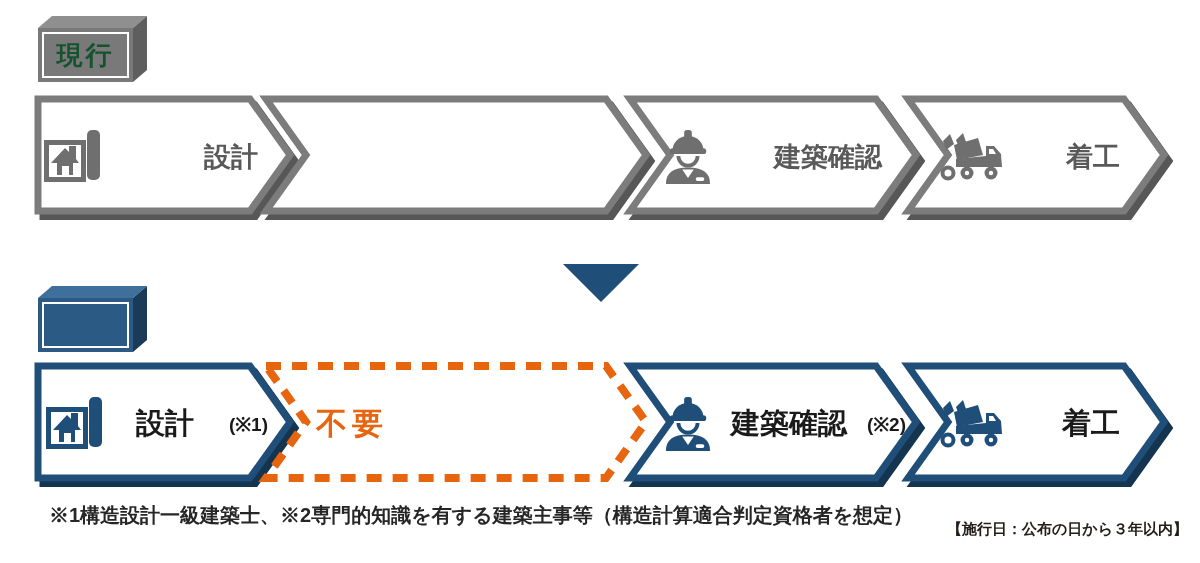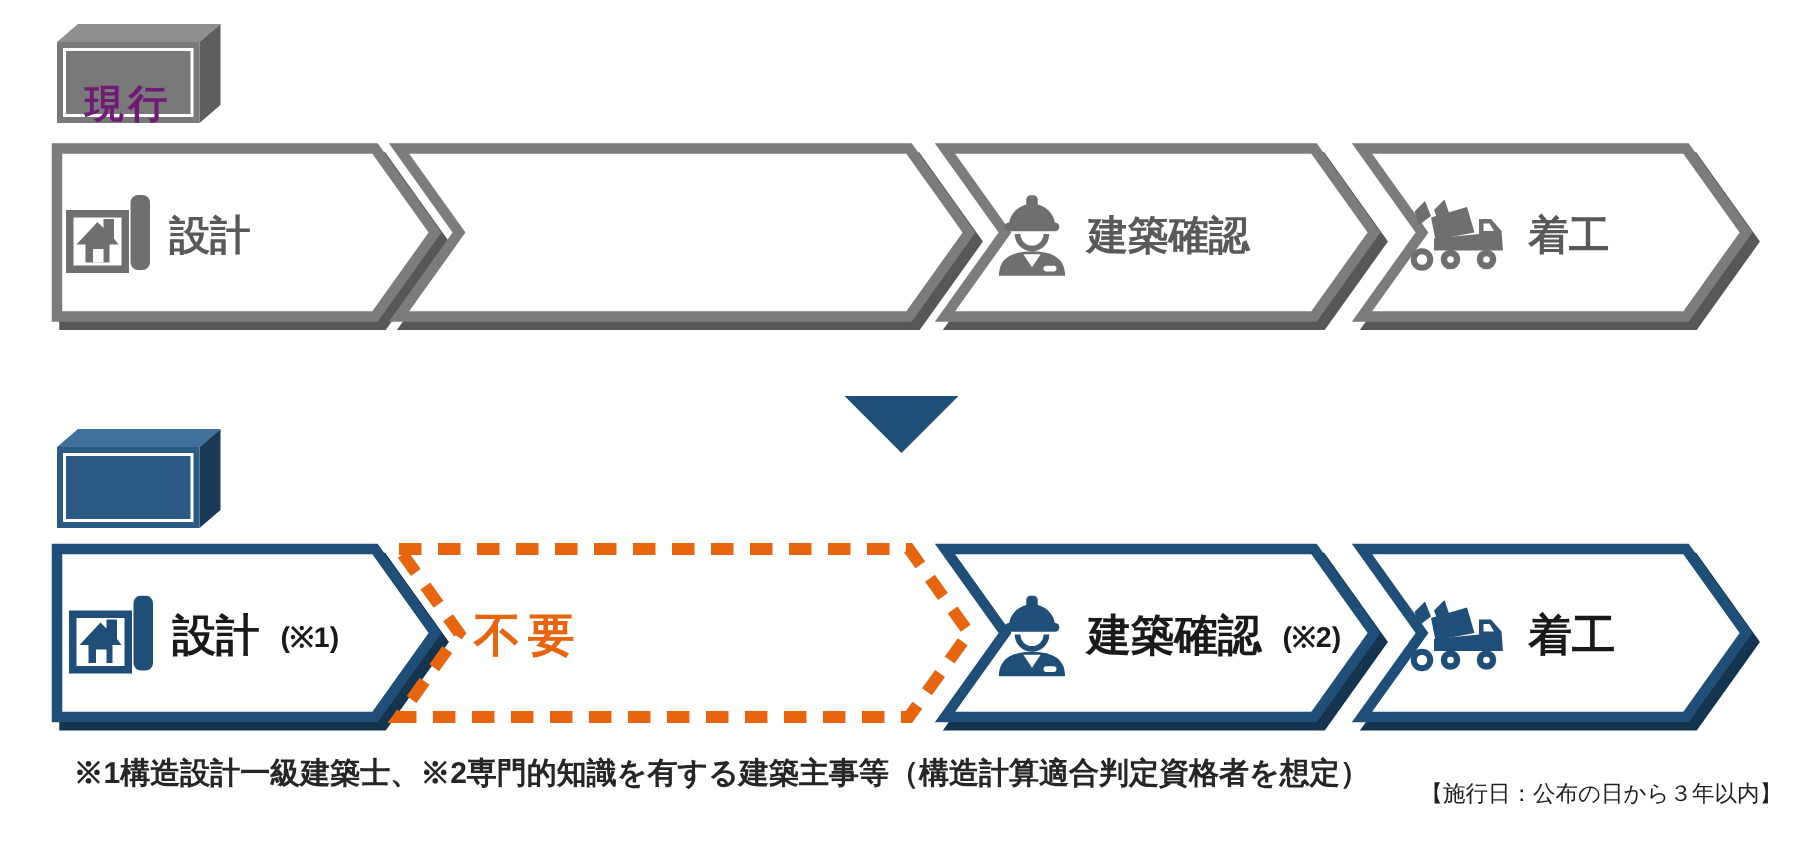--- a/index.html
+++ b/index.html
@@ -4,47 +4,47 @@
 <style>
   html,body{margin:0;padding:0;background:#fff;}
   .canvas{
     position:relative;width:1200px;height:563px;background:#ffffff;overflow:hidden;
     font-family:"Liberation Sans",sans-serif;
   }
   svg{display:block;}
   
   .tag-box{position:absolute;width:120px;height:72px;}
   .tag-box .tag-text{
-    position:absolute;left:6px;top:28px;width:95px;height:54px;
+    position:absolute;left:6px;top:14px;width:95px;height:54px;
     display:flex;align-items:center;justify-content:center;
-    color:#701a75;font-size:26px;font-weight:bold;letter-spacing:3px;
+    color:#14532d;font-size:26px;font-weight:bold;letter-spacing:3px;
   }
   
   .flow-row{position:absolute;left:0;width:1200px;height:126px;}
   .flow-row .arrow-layer{position:absolute;left:0;top:0;}
   .step{
     position:absolute;top:0;height:100%;
-    display:flex;align-items:center;justify-content:flex-start;gap:13px;
+    display:flex;align-items:center;justify-content:space-between;gap:13px;
   }
   .step-label{font-weight:bold;white-space:nowrap;}
   .row-current .step-label{color:#595959;font-size:27px;}
   .row-revised .step-label{color:#1a1a1a;font-size:29px;}
   .step-note{font-weight:bold;color:#1a1a1a;font-size:19px;margin-left:1px;white-space:nowrap;}
   .label-skip{color:#e8650f !important;font-size:31px !important;letter-spacing:5px;}
   .icon{display:flex;align-items:center;justify-content:center;}
   .icon-gray{color:#6f6f6f;}
   .icon-blue{color:#1f4e79;}
   .down-triangle{position:absolute;left:563px;top:264px;}
   .footnote{
     position:absolute;left:38px;top:502px;
     font-size:20px;font-weight:bold;color:#262626;white-space:nowrap;margin-left:11px;
   }
   .effective-date{
     position:absolute;right:12px;top:520px;
-    font-size:15px;font-weight:normal;color:#221d1a;white-space:nowrap;
+    font-size:15px;font-weight:bold;color:#221d1a;white-space:nowrap;
   }
 </style>
 </head>
 <body>
 
 <div class="canvas">
 
   <div class="tag-box" style="left:32px;top:14px;">
     <svg width="120" height="72" viewBox="0 0 120 72">
       <polygon points="6,14 20,2 115,2 101,14" fill="#8f8f8f"></polygon>

